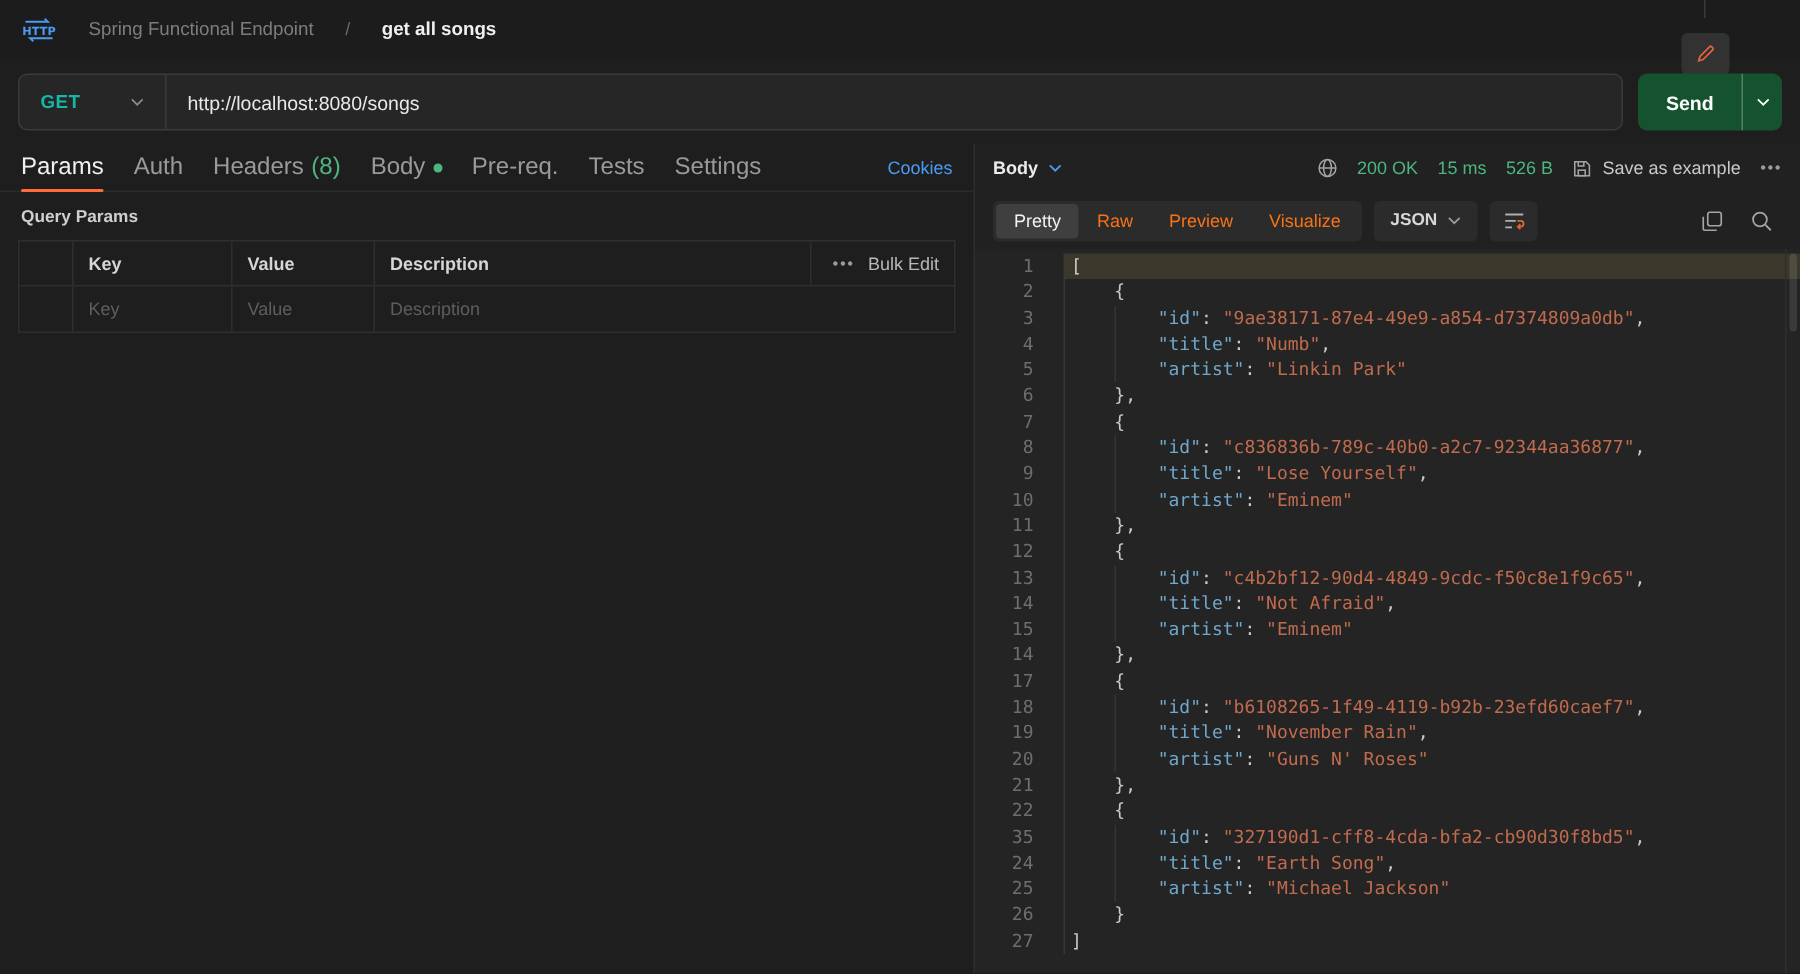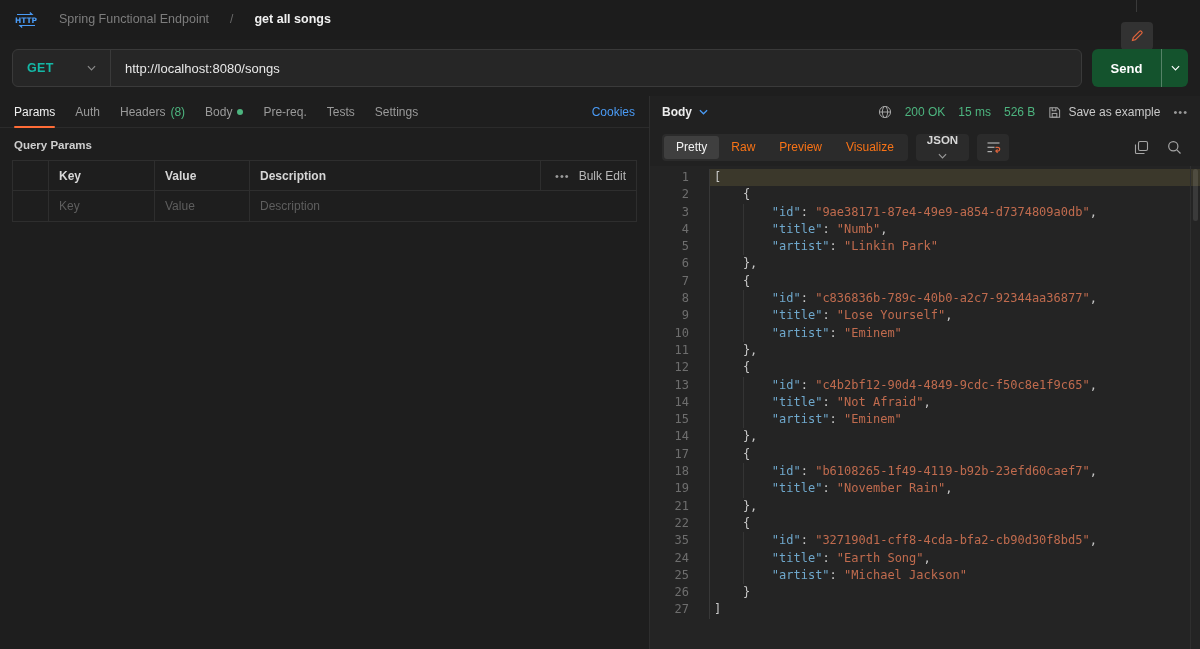--- a/index.html
+++ b/index.html
@@ -38,21 +38,21 @@
   .send-main { flex:1; display:flex; align-items:center; justify-content:center; font-size:13px; font-weight:600; cursor:pointer; }
   .send-caret { width:27px; display:flex; align-items:center; justify-content:center; border-left:1px solid rgba(255,255,255,.28); cursor:pointer; }
 
   
   .main { display:flex; height:553px; }
   .left { width:650px; border-right:1px solid #2e2e2e; display:flex; flex-direction:column; background:#1e1e1e; }
   .right { flex:1; display:flex; flex-direction:column; background:#212121; min-width:0; }
 
   
   .tabsrow { height:32px; display:flex; align-items:center; gap:20px; padding:0 14px; border-bottom:1px solid #2b2b2b; }
-  .tab { height:100%; display:flex; align-items:center; gap:5px; color:#9a9a9a; font-size:12px; position:relative; cursor:pointer; white-space:nowrap; }
+  .tab { height:100%; display:flex; align-items:center; gap:5px; color:#9a9a9a; font-size:16px; position:relative; cursor:pointer; white-space:nowrap; }
   .tab.active { color:#f0f0f0; }
   .tab.active::after { content:""; position:absolute; left:0; right:0; bottom:-1px; height:2px; background:#ff6c37; border-radius:1px; }
   .tab .count { color:#4db57f; }
   .tab .dot { width:6px; height:6px; border-radius:50%; background:#4db57f; }
   .cookies { margin-left:auto; color:#4a9bf5; font-size:12px; cursor:pointer; }
 
   
   .qp-title { font-size:11.5px; font-weight:700; color:#cfcfcf; padding:11px 14px 9px; }
   .qp-table { margin:0 12px; border:1px solid #2e2e2e; }
   .qp-row { display:flex; height:30px; align-items:stretch; font-size:12px; }
@@ -71,21 +71,21 @@
   .resp-header { height:32px; display:flex; align-items:center; padding:0 12px; }
   .body-dd { display:flex; align-items:center; gap:7px; font-size:12px; font-weight:600; color:#ececec; cursor:pointer; }
   .resp-meta { margin-left:auto; display:flex; align-items:center; gap:13px; }
   .meta-green { color:#4db57f; font-size:12px; }
   .save-example { display:flex; align-items:center; gap:7px; color:#c9c9c9; font-size:12px; cursor:pointer; }
   .resp-toolbar { height:38px; display:flex; align-items:center; gap:8px; padding:0 12px; }
   .seg { display:flex; background:#2b2b2b; border-radius:4px; padding:2px; height:27px; }
   .seg-item { padding:0 12px; display:flex; align-items:center; font-size:12px; color:#f97316; border-radius:3px; cursor:pointer; }
   .seg-item.active { background:#3f3f3f; color:#f2f2f2; }
   .fmt { display:flex; align-items:center; gap:7px; background:#2b2b2b; border-radius:4px;
-         height:27px; padding:0 11px; font-size:11.5px; font-weight:600; color:#d8d8d8; cursor:pointer;flex-direction:column; }
+         height:27px; padding:0 11px; font-size:11.5px; font-weight:600; color:#d8d8d8; cursor:pointer; }
   .wrapbtn { width:32px; height:27px; background:#2b2b2b; border-radius:4px; display:flex; align-items:center; justify-content:center; cursor:pointer; }
   .toolbar-right { margin-left:auto; display:flex; align-items:center; gap:18px; color:#a5a5a5; padding-right:6px; }
 
   
   .code { flex:1; position:relative; background:#242424; overflow:hidden;
           font-family:"DejaVu Sans Mono", monospace; font-size:12px; line-height:17.3px; padding-top:3px; }
   .cl { display:flex; height:17.3px; }
   .ln { width:60px; flex-shrink:0; text-align:right; padding-right:20px; color:#6e6e6e;
         border-right:1px solid #383838; cursor:pointer; }
   .lc { flex:1; position:relative; white-space:pre; min-width:0; }
@@ -364,20 +364,24 @@
         </div>
         <div class="cl">
           <span class="ln">18</span>
           <span class="lc" style="padding-left: 61.8px;"><i class="g" style="left: 32.9px;"></i><span class="tk-k">"id"</span><span class="tk-p">: </span><span class="tk-s">"b6108265-1f49-4119-b92b-23efd60caef7"</span><span class="tk-p">,</span></span>
         </div>
         <div class="cl">
           <span class="ln">19</span>
           <span class="lc" style="padding-left: 61.8px;"><i class="g" style="left: 32.9px;"></i><span class="tk-k">"title"</span><span class="tk-p">: </span><span class="tk-s">"November Rain"</span><span class="tk-p">,</span></span>
         </div>
         <div class="cl">
+          <span class="ln">20</span>
+          <span class="lc" style="padding-left: 61.8px;"><i class="g" style="left: 32.9px;"></i><span class="tk-k">"artist"</span><span class="tk-p">: </span><span class="tk-s">"Guns N' Roses"</span></span>
+        </div>
+        <div class="cl">
           <span class="ln">21</span>
           <span class="lc" style="padding-left: 32.9px;"><span class="tk-p">},</span></span>
         </div>
         <div class="cl">
           <span class="ln">22</span>
           <span class="lc" style="padding-left: 32.9px;"><span class="tk-p">{</span></span>
         </div>
         <div class="cl">
           <span class="ln">35</span>
           <span class="lc" style="padding-left: 61.8px;"><i class="g" style="left: 32.9px;"></i><span class="tk-k">"id"</span><span class="tk-p">: </span><span class="tk-s">"327190d1-cff8-4cda-bfa2-cb90d30f8bd5"</span><span class="tk-p">,</span></span>

